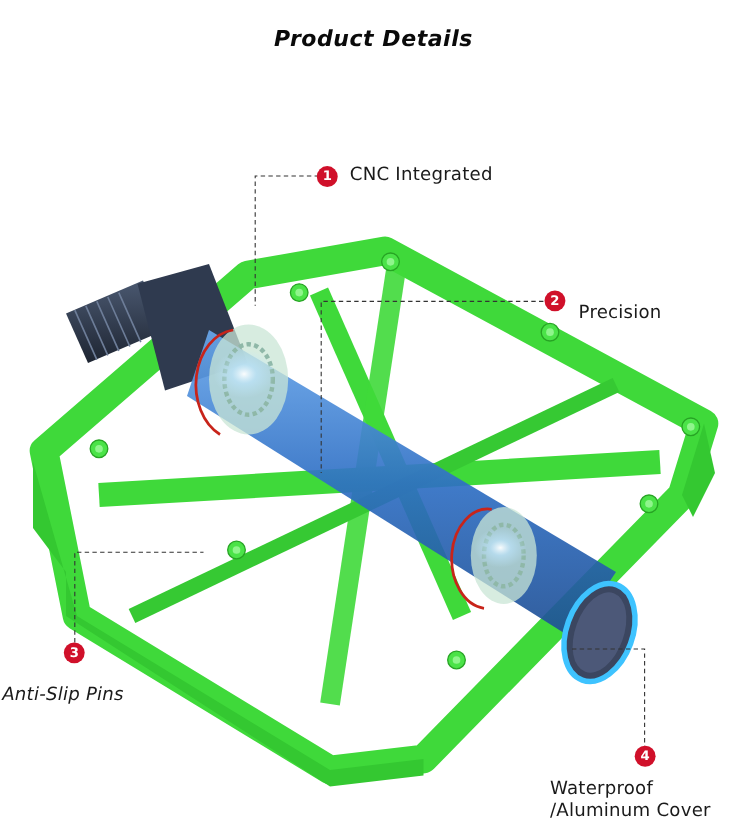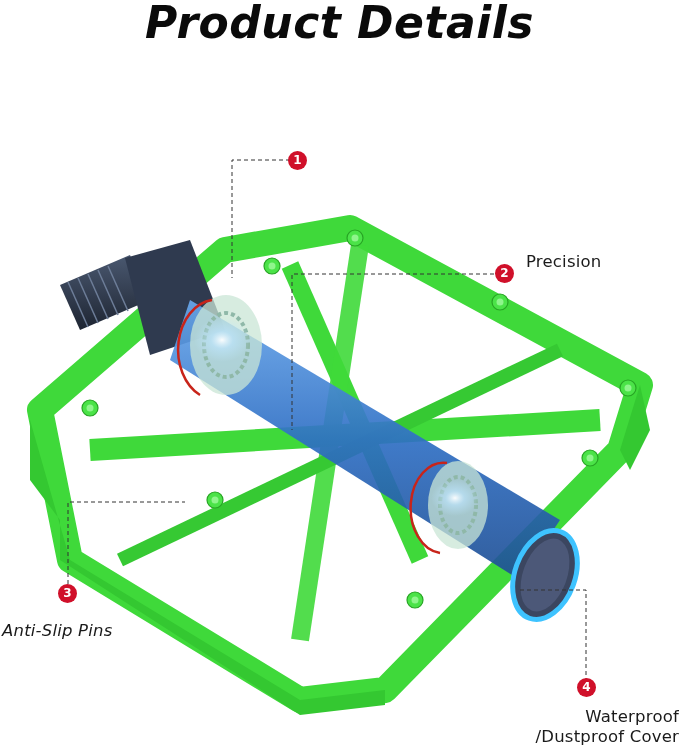--- a/index.html
+++ b/index.html
@@ -1,32 +1,32 @@
 <!DOCTYPE html>
 <html><head>
   <meta charset="utf-8">
   <style>
     html, body { margin: 0; padding: 0; background: #ffffff; }
     body { width: 679px; height: 751px; position: relative; overflow: hidden; font-family: "DejaVu Sans", sans-serif; }
     .title {
       position: absolute; left: 0; top: 0; width: 679px; text-align: center;
       font-family: "DejaVu Sans", sans-serif; font-weight: 900; font-style: italic;
-      font-size: 44px; letter-spacing: 0.5px; color: #0a0a0a; line-height: 38px; margin-top: 4px;
+      font-size: 20px; letter-spacing: 0.5px; color: #0a0a0a; line-height: 38px; margin-top: 16px;
     }
     .product-art { position: absolute; left: 0; top: 0; width: 679px; height: 751px; }
     .callout {
       position: absolute; font-family: "DejaVu Sans", sans-serif; font-size: 16.5px;
       color: #1a1a1a; line-height: 20px; letter-spacing: 0.2px;
     }
     .badge {
       position: absolute; width: 19px; height: 19px; border-radius: 50%;
       background: #d0102a; color: #fff; font-size: 12px; font-weight: bold;
       text-align: center; line-height: 19px; font-family: "DejaVu Sans", sans-serif;
     }
-    .center { text-align: right; }
+    .center { text-align: left; }
   </style>
 </head>
 <body>
 
 <div class="title">Product Details</div>
 
 <svg class="product-art" viewBox="0 0 679 751" xmlns="http://www.w3.org/2000/svg">
   <defs>
     <linearGradient id="gBody" x1="0" y1="0" x2="1" y2="1">
       <stop offset="0" stop-color="#6cf06a"></stop>
@@ -117,29 +117,30 @@
   <g fill="none" stroke="#333" stroke-width="1" stroke-dasharray="4 3">
     <path d="M290,160 L232,160 L232,278"></path>
     <path d="M494,274 L292,274 L292,430"></path>
     <path d="M68,598 L68,502 L185,502"></path>
     <path d="M520,590 L586,590 L586,680"></path>
   </g>
 </svg>
 
 <div class="badge" style="left:288px; top:151px;">1</div>
 <div class="callout" style="left:318px; top:149px;">
+  <div>CNC Integrated</div>
 </div>
 
 <div class="badge" style="left:495px; top:264px;">2</div>
-<div class="callout" style="left:526px; top:252px;">
+<div class="callout" style="left:526px; top:274px;">
   <div>Precision</div>
 </div>
 
 <div class="badge" style="left:58px; top:584px;">3</div>
 <div class="callout" style="left:2px; top:621px;font-style:italic;">
   <div>Anti-Slip Pins</div>
 </div>
 
 <div class="badge" style="left:577px; top:678px;">4</div>
 <div class="callout center" style="left:500px; top:707px; width:179px;">
   <div>Waterproof</div>
-  <div>/Dustproof Cover</div>
+  <div>/Aluminum Cover</div>
 </div>
 
 </body></html>

